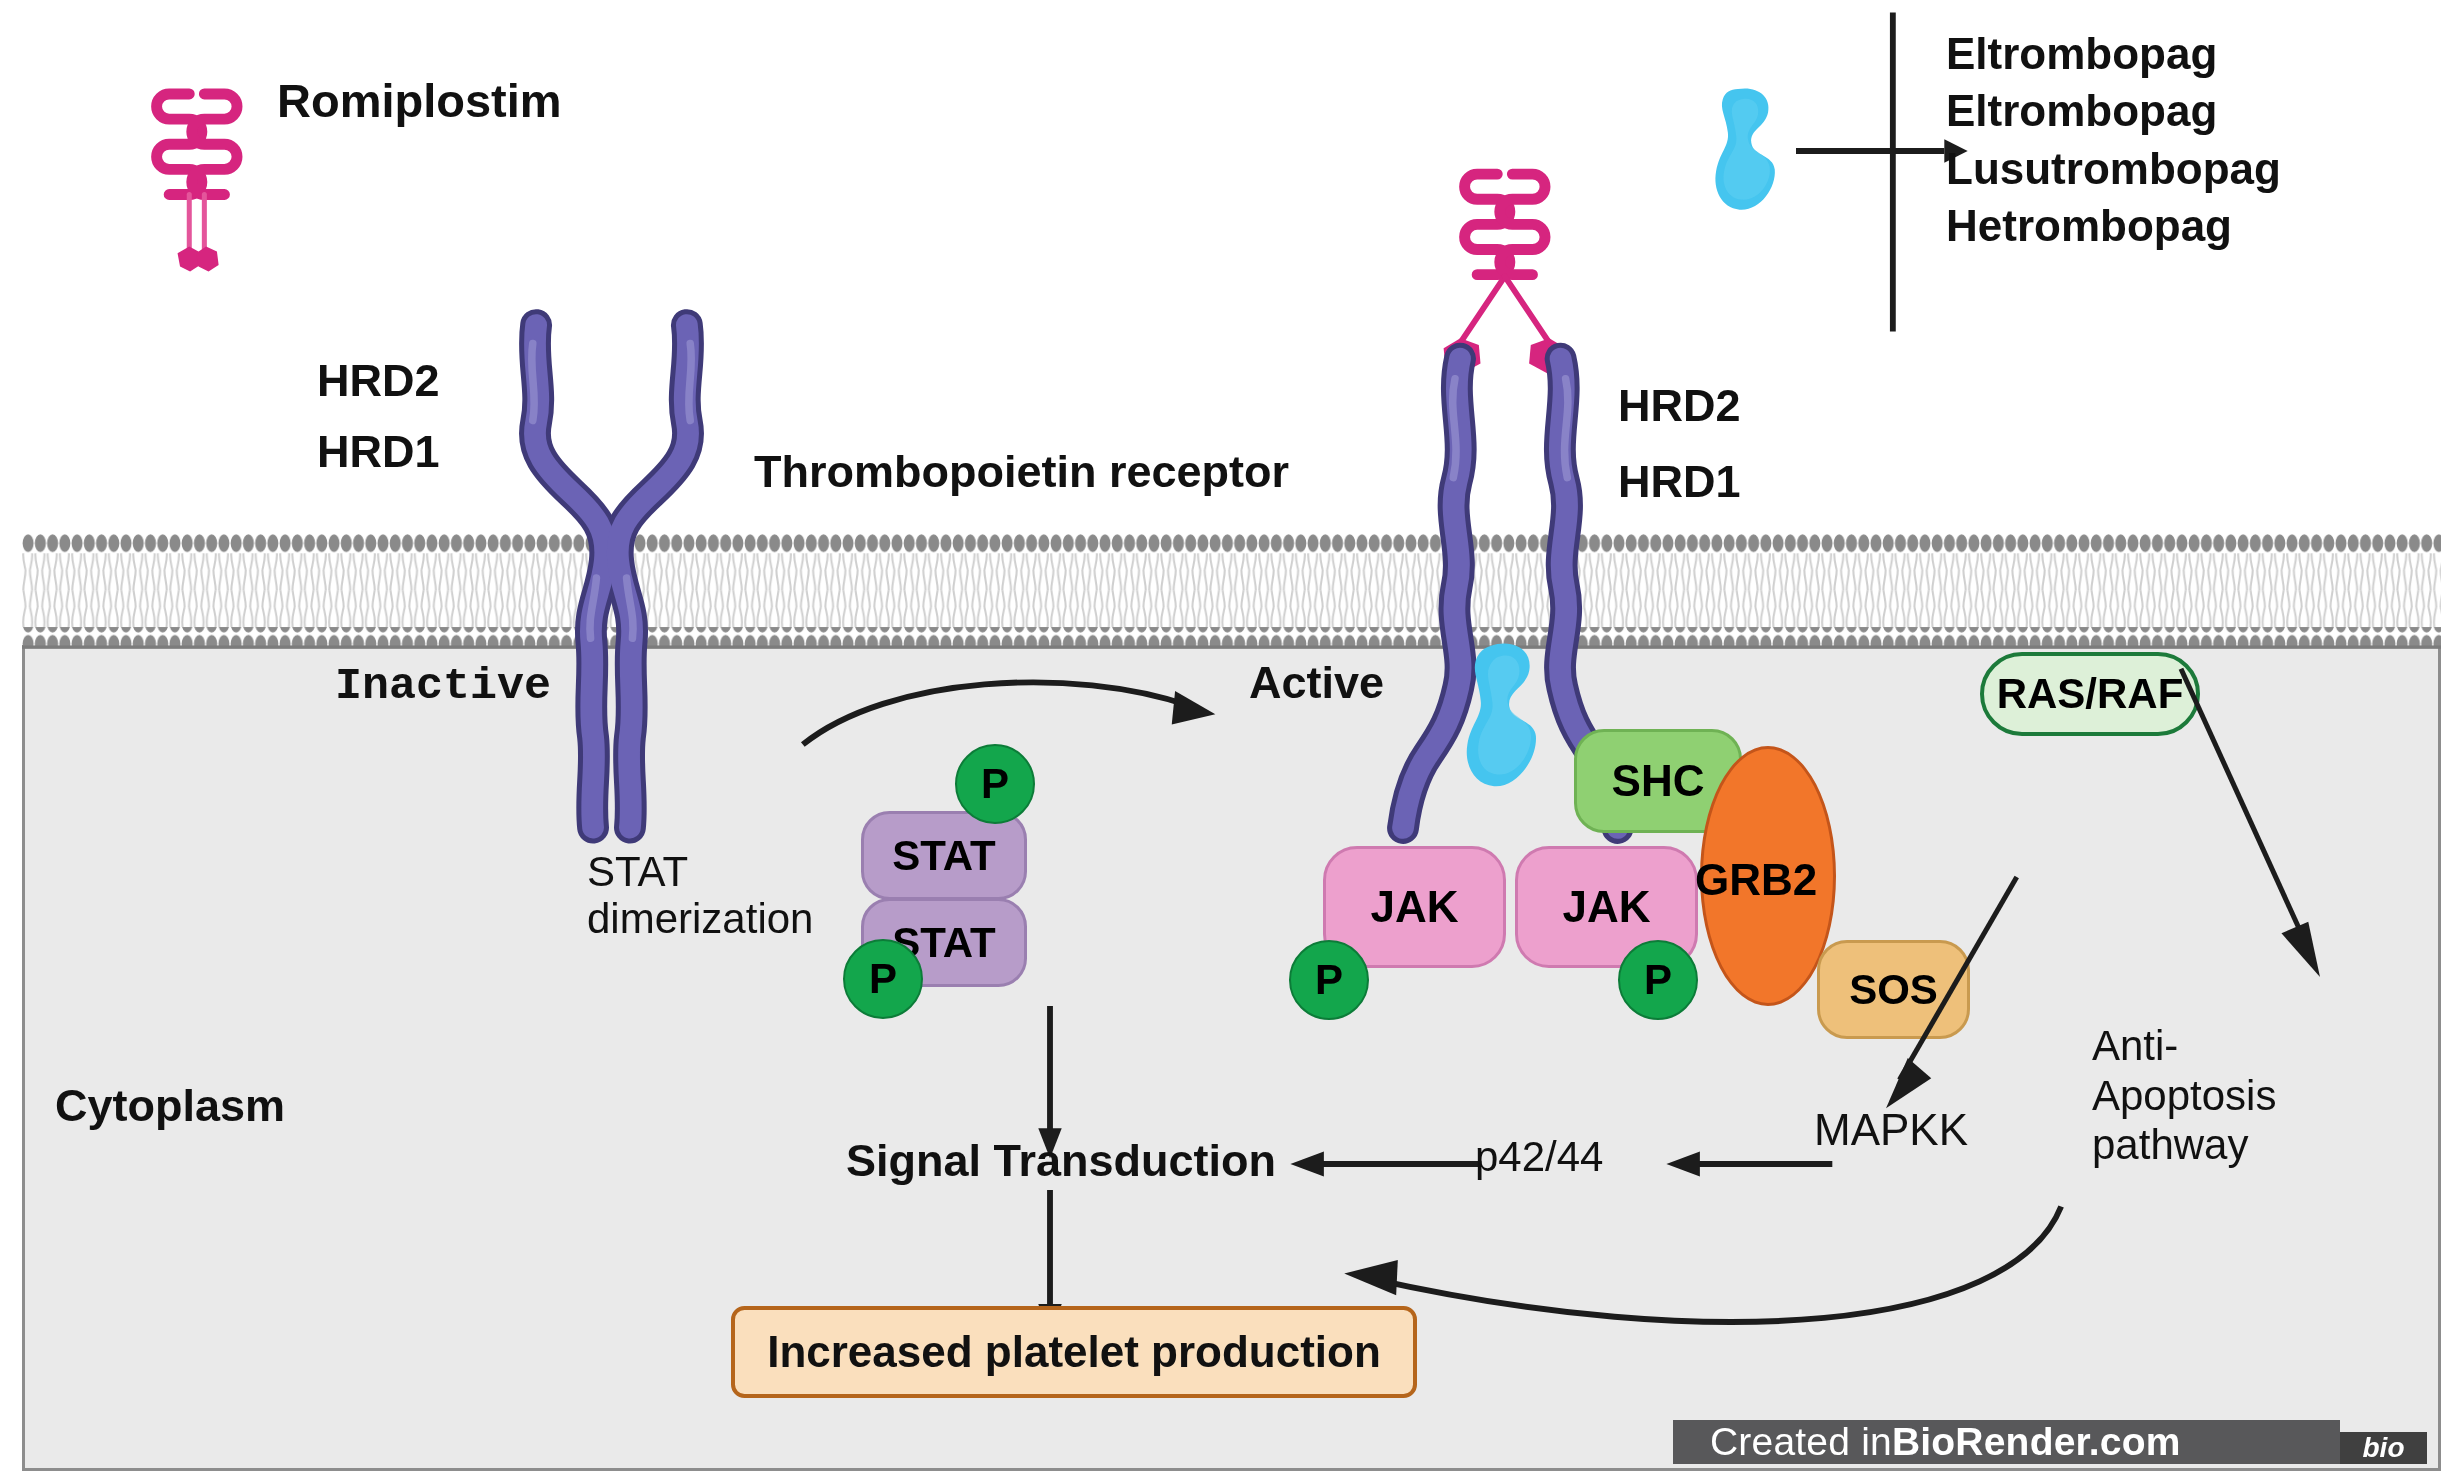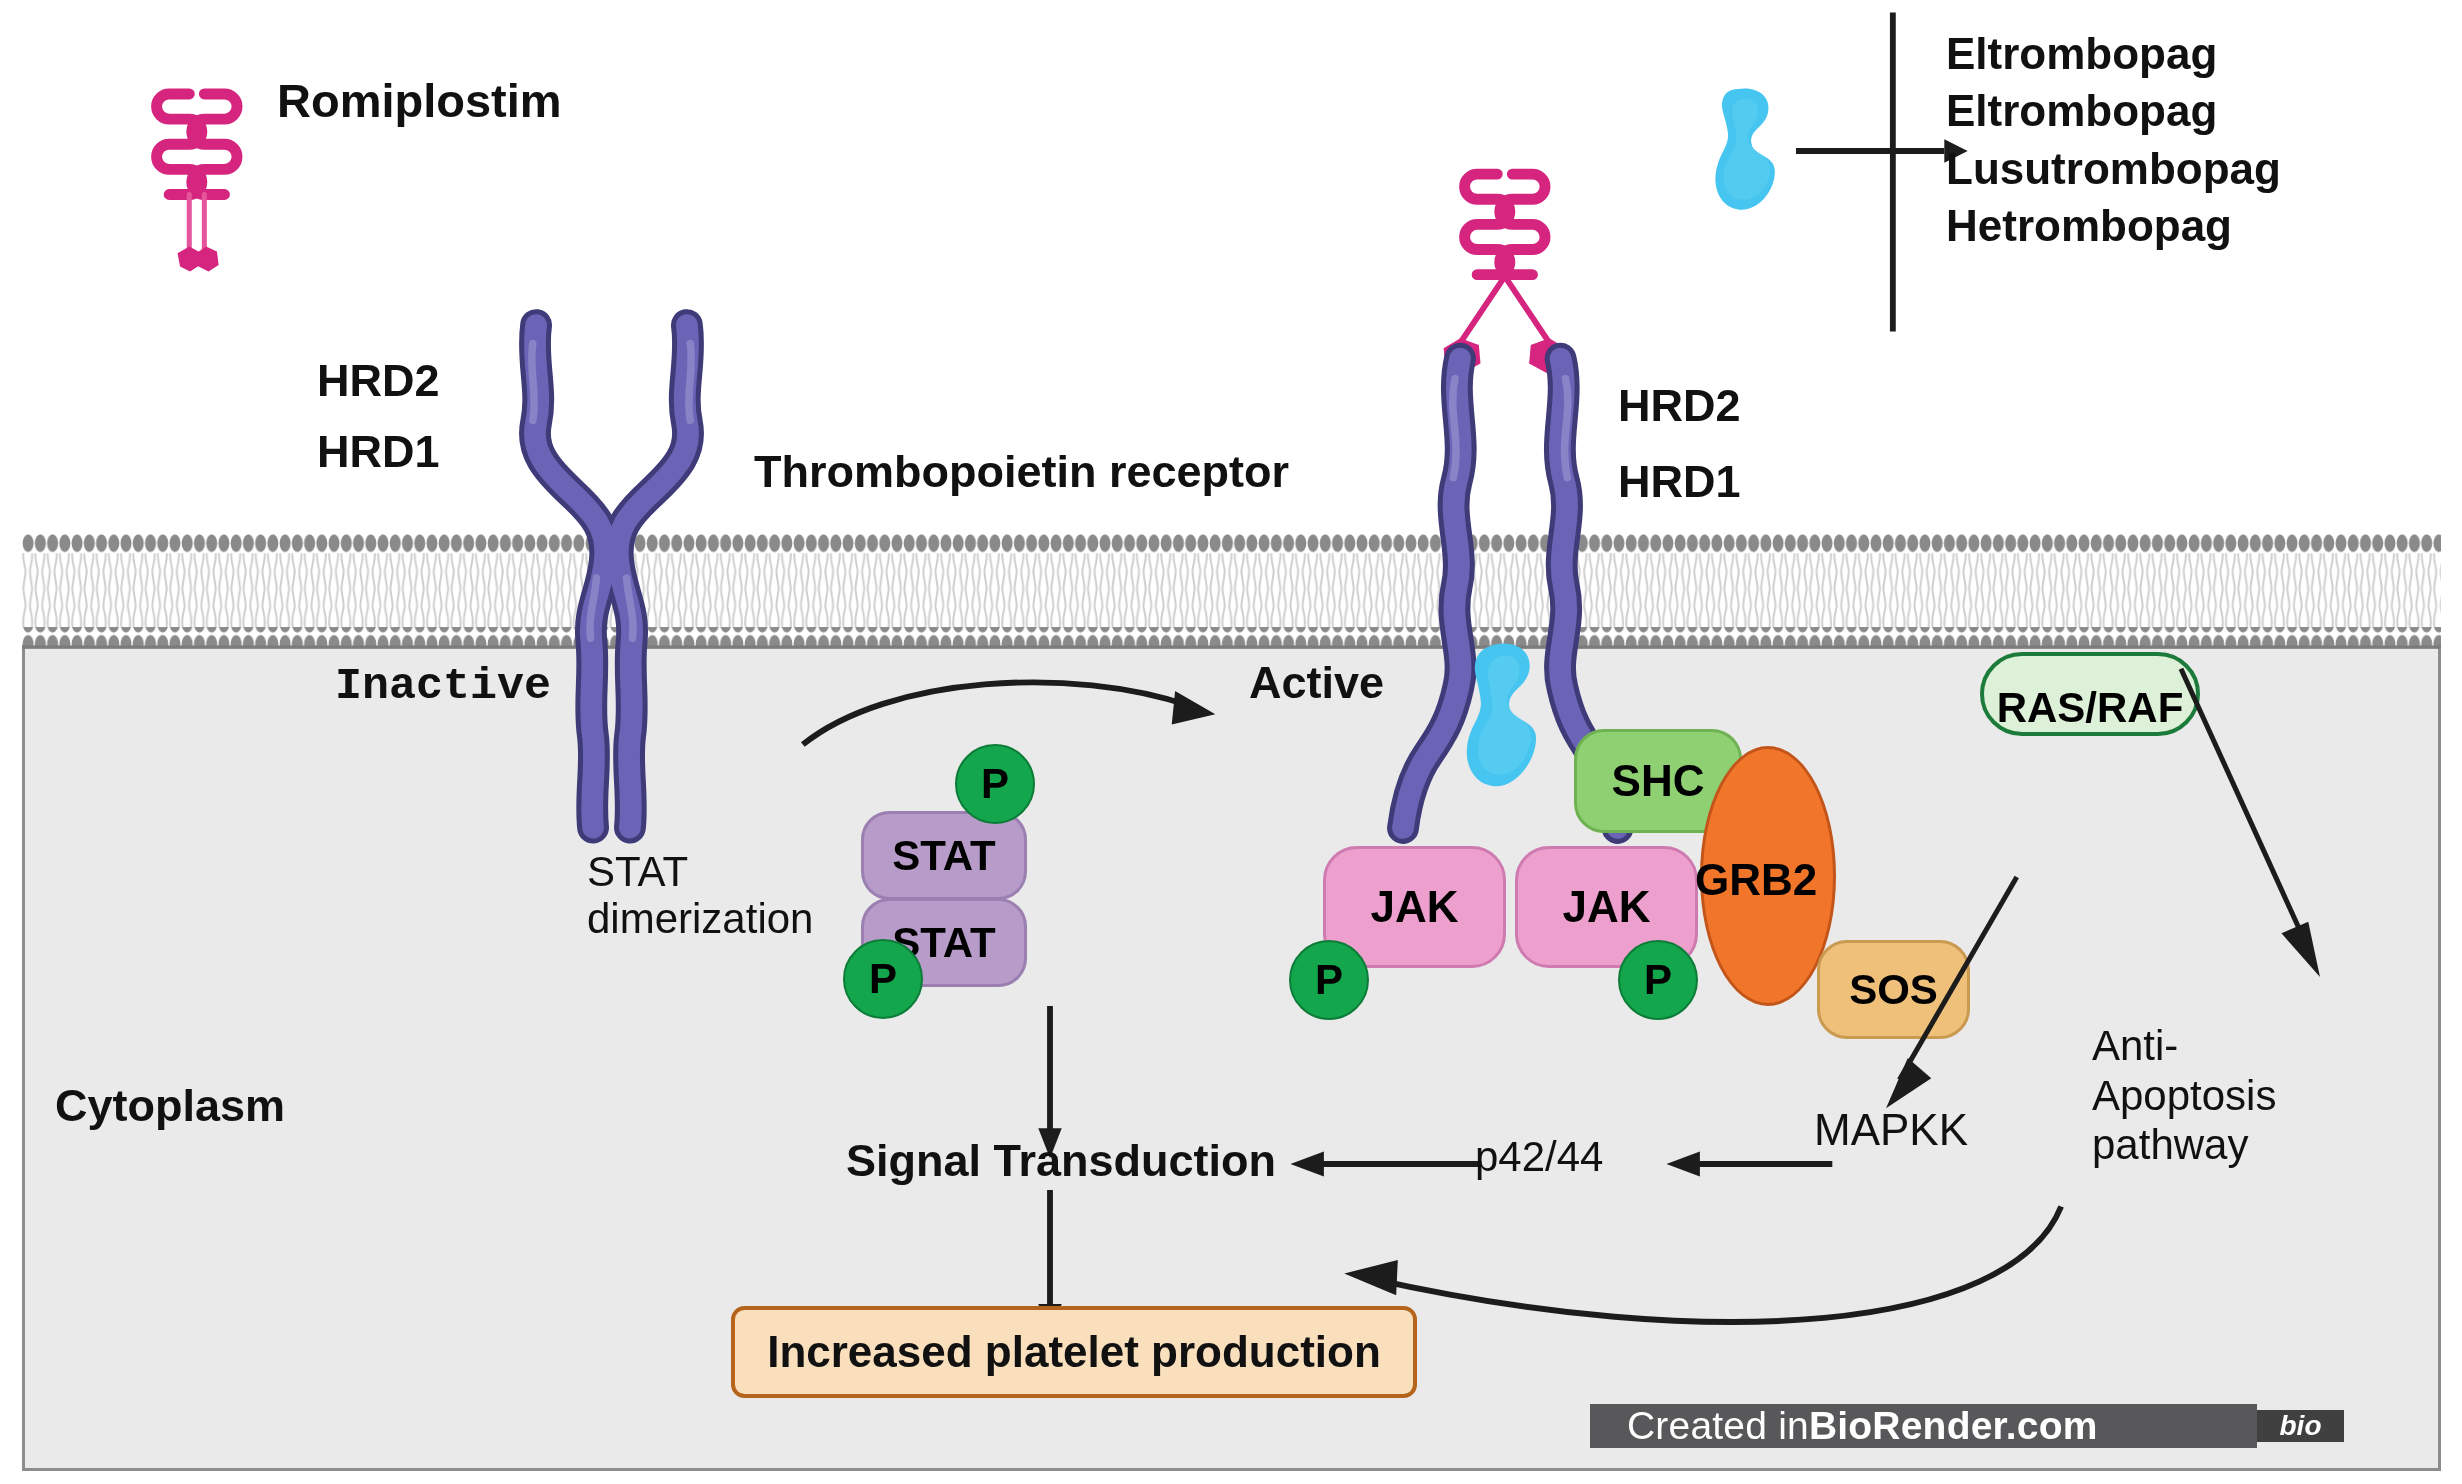--- a/index.html
+++ b/index.html
@@ -26,22 +26,22 @@
 
   
   .rr { position:absolute; display:flex; align-items:center; justify-content:center;
         font-weight:bold; text-align:center; }
   .pcircle { position:absolute; border-radius:50%; background:#13a64c; border:2.5px solid #0c7c38;
              display:flex; align-items:center; justify-content:center; font-weight:bold; color:#000; }
 
   svg { position:absolute; overflow:visible; }
 
   
-  #biorender-watermark { position:absolute; left:1590px; top:1387px; width:754px; height:77px;
-     display:flex; align-items:center; }
+  #biorender-watermark { position:absolute; left:1673px; top:1387px; width:754px; height:77px;
+     display:flex; align-items:flex-end; }
   #biorender-bar { flex:1; background:#58585a; display:flex; align-items:center;
      padding-left:37px; color:#fff; font-size:39px; letter-spacing:0.2px; }
   #biorender-logo { width:87px; background:#404040; display:flex; align-items:center;
      justify-content:center; color:#fff; font-size:28px; font-weight:bold; font-style:italic; }
 </style>
 </head>
 <body>
 
 <div class="stage">
 
@@ -224,21 +224,21 @@
   <div style="position:absolute; left:1700px; top:746px; width:136px; height:260px;
               border-radius:50%/50%; background:#f2762a; border:3.4px solid #c4551a;"></div>
   <div class="lbl b" style="left:1695px; top:855px; font-size:44px; color:#000;">GRB2</div>
 
   <div class="rr" style="left:1817px; top:940px; width:153px; height:99px; border-radius:30px;
               background:#eec07a; border:3.4px solid #c99a4f; font-size:42px; color:#000;">
     <span>SOS</span>
   </div>
 
   <div class="rr" style="left:1980px; top:652px; width:220px; height:84px; border-radius:42px;
-              background:#ddf0d8; border:4.2px solid #1c7a3a; font-size:42px; color:#000;align-items:flex-end;">
+              background:#ddf0d8; border:4.2px solid #1c7a3a; font-size:42px; color:#000;">
     <span>RAS/RAF</span>
   </div>
 
   <div class="rr" style="left:861px; top:811px; width:166px; height:89px; border-radius:28.5px;
               background:#b79cc9; border:3.4px solid #9a7fb0; font-size:42px; color:#000;">
     <span>STAT</span>
   </div>
   <div class="rr" style="left:861px; top:898px; width:166px; height:89px; border-radius:28.5px;
               background:#b79cc9; border:3.4px solid #9a7fb0; font-size:42px; color:#000;">
     <span>STAT</span>

